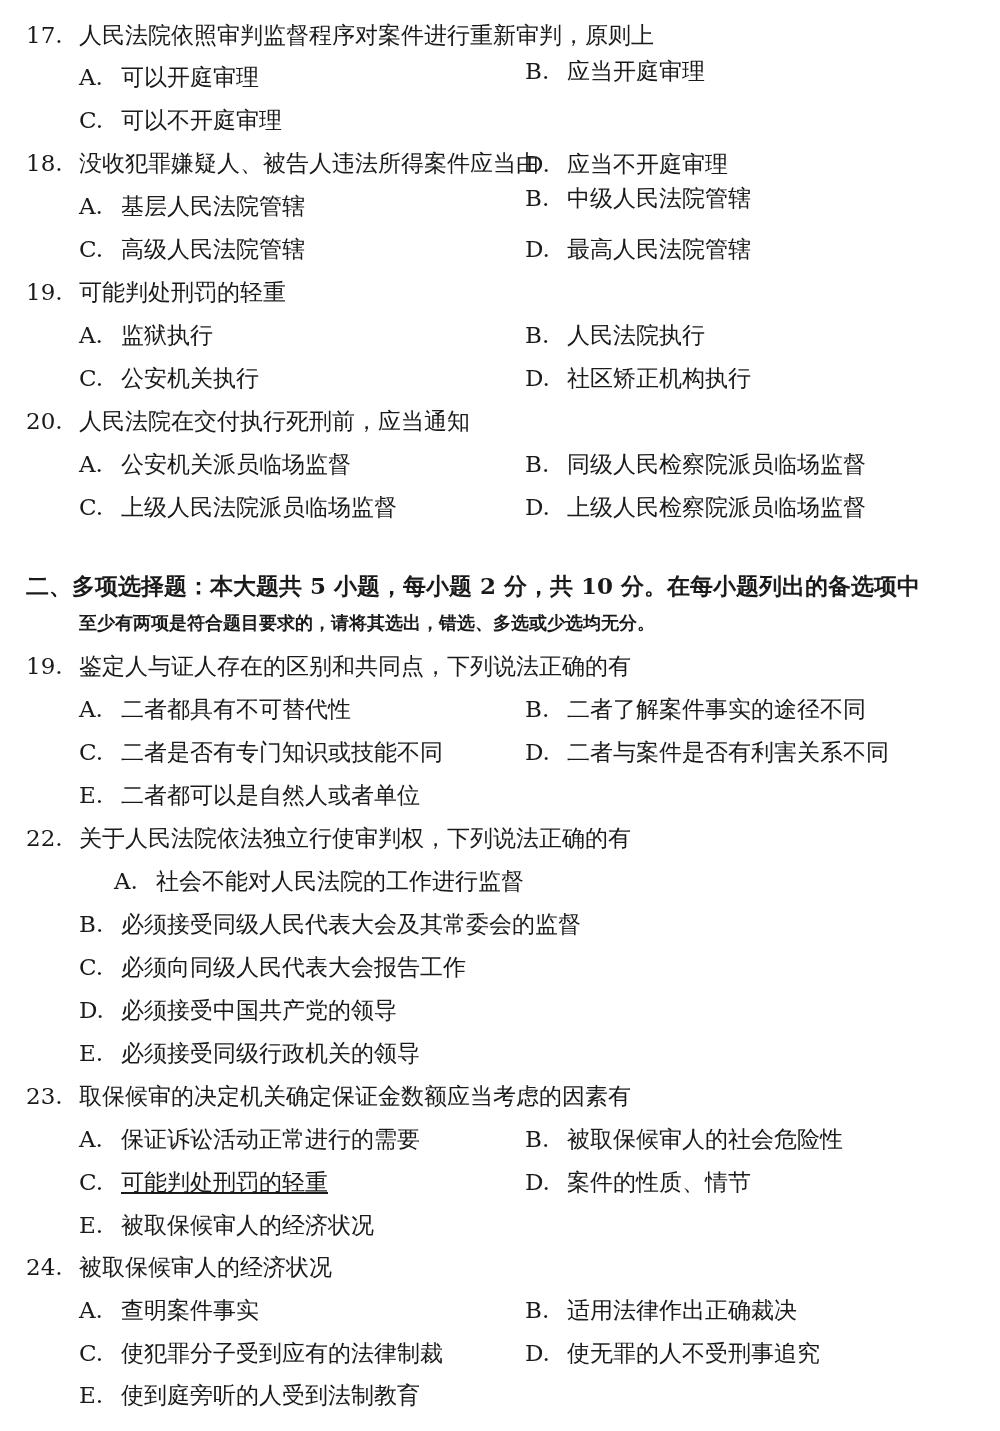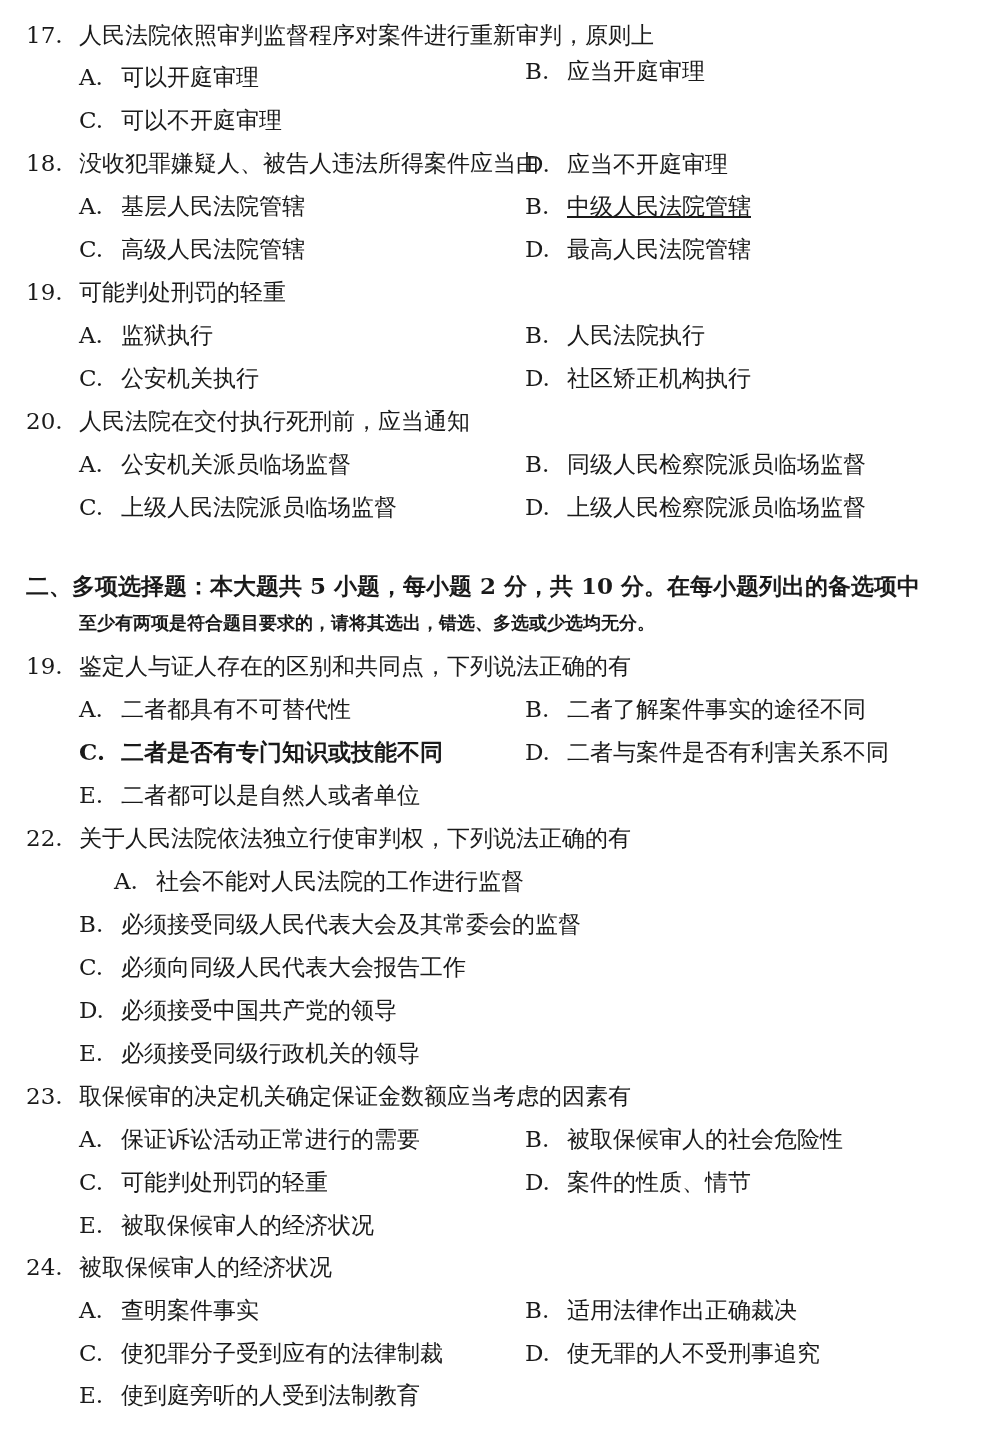--- a/index.html
+++ b/index.html
@@ -28,21 +28,21 @@
   <div class="line opt" style="top:62px;left:79px;"><span class="lab">A.</span><span>可以开庭审理</span></div>
   <div class="line opt" style="top:56px;left:525px;"><span class="lab">B.</span><span>应当开庭审理</span></div>
   <div class="line opt" style="top:105px;left:79px;"><span class="lab">C.</span><span>可以不开庭审理</span></div>
   <div class="line opt" style="top:105px;left:525px;margin-top:44px;"><span class="lab">D.</span><span>应当不开庭审理</span></div>
 
   <div class="line" style="top:148px;">
     <span class="qnum">18.</span>
     <span class="qtext">没收犯罪嫌疑人、被告人违法所得案件应当由</span>
   </div>
   <div class="line opt" style="top:191px;left:79px;"><span class="lab">A.</span><span>基层人民法院管辖</span></div>
-  <div class="line opt" style="top:191px;left:525px;text-decoration:underline;"><span class="lab">B.</span><span>中级人民法院管辖</span></div>
+  <div class="line opt" style="top:183px;left:525px;"><span class="lab">B.</span><span>中级人民法院管辖</span></div>
   <div class="line opt" style="top:234px;left:79px;"><span class="lab">C.</span><span>高级人民法院管辖</span></div>
   <div class="line opt" style="top:234px;left:525px;"><span class="lab">D.</span><span>最高人民法院管辖</span></div>
 
   <div class="line" style="top:277px;">
     <span class="qnum">19.</span>
     <span class="qtext">可能判处刑罚的轻重</span>
   </div>
   <div class="line opt" style="top:320px;left:79px;"><span class="lab">A.</span><span>监狱执行</span></div>
   <div class="line opt" style="top:320px;left:525px;"><span class="lab">B.</span><span>人民法院执行</span></div>
   <div class="line opt" style="top:363px;left:79px;"><span class="lab">C.</span><span>公安机关执行</span></div>
@@ -59,41 +59,41 @@
 
   <div class="section" style="top:571px;">二、多项选择题：本大题共 5 小题，每小题 2 分，共 10 分。在每小题列出的备选项中</div>
   <div class="section2" style="top:608px;">至少有两项是符合题目要求的，请将其选出，错选、多选或少选均无分。</div>
 
   <div class="line" style="top:651px;">
     <span class="qnum">19.</span>
     <span class="qtext">鉴定人与证人存在的区别和共同点，下列说法正确的有</span>
   </div>
   <div class="line opt" style="top:694px;left:79px;"><span class="lab">A.</span><span>二者都具有不可替代性</span></div>
   <div class="line opt" style="top:694px;left:525px;"><span class="lab">B.</span><span>二者了解案件事实的途径不同</span></div>
-  <div class="line opt" style="top:737px;left:79px;font-weight:bold;"><span class="lab">C.</span><span>二者是否有专门知识或技能不同</span></div>
+  <div class="line opt" style="top:737px;left:79px;"><span class="lab">C.</span><span>二者是否有专门知识或技能不同</span></div>
   <div class="line opt" style="top:737px;left:525px;"><span class="lab">D.</span><span>二者与案件是否有利害关系不同</span></div>
   <div class="line opt" style="top:780px;left:79px;"><span class="lab">E.</span><span>二者都可以是自然人或者单位</span></div>
 
   <div class="line" style="top:823px;">
     <span class="qnum">22.</span>
     <span class="qtext">关于人民法院依法独立行使审判权，下列说法正确的有</span>
   </div>
   <div class="line opt" style="top:866px;left:79px;margin-left:35px;"><span class="lab">A.</span><span>社会不能对人民法院的工作进行监督</span></div>
   <div class="line opt" style="top:909px;left:79px;"><span class="lab">B.</span><span>必须接受同级人民代表大会及其常委会的监督</span></div>
   <div class="line opt" style="top:952px;left:79px;"><span class="lab">C.</span><span>必须向同级人民代表大会报告工作</span></div>
   <div class="line opt" style="top:995px;left:79px;"><span class="lab">D.</span><span>必须接受中国共产党的领导</span></div>
   <div class="line opt" style="top:1038px;left:79px;"><span class="lab">E.</span><span>必须接受同级行政机关的领导</span></div>
 
   <div class="line" style="top:1081px;">
     <span class="qnum">23.</span>
     <span class="qtext">取保候审的决定机关确定保证金数额应当考虑的因素有</span>
   </div>
   <div class="line opt" style="top:1124px;left:79px;"><span class="lab">A.</span><span>保证诉讼活动正常进行的需要</span></div>
   <div class="line opt" style="top:1124px;left:525px;"><span class="lab">B.</span><span>被取保候审人的社会危险性</span></div>
-  <div class="line opt" style="top:1167px;left:79px;"><span class="lab">C.</span><span>可能判处刑罚的轻重</span></div>
+  <div class="line opt" style="top:1167px;left:79px;text-decoration:underline;"><span class="lab">C.</span><span>可能判处刑罚的轻重</span></div>
   <div class="line opt" style="top:1167px;left:525px;"><span class="lab">D.</span><span>案件的性质、情节</span></div>
   <div class="line opt" style="top:1210px;left:79px;"><span class="lab">E.</span><span>被取保候审人的经济状况</span></div>
 
   <div class="line" style="top:1252px;">
     <span class="qnum">24.</span>
     <span class="qtext">被取保候审人的经济状况</span>
   </div>
   <div class="line opt" style="top:1295px;left:79px;"><span class="lab">A.</span><span>查明案件事实</span></div>
   <div class="line opt" style="top:1295px;left:525px;"><span class="lab">B.</span><span>适用法律作出正确裁决</span></div>
   <div class="line opt" style="top:1338px;left:79px;"><span class="lab">C.</span><span>使犯罪分子受到应有的法律制裁</span></div>

